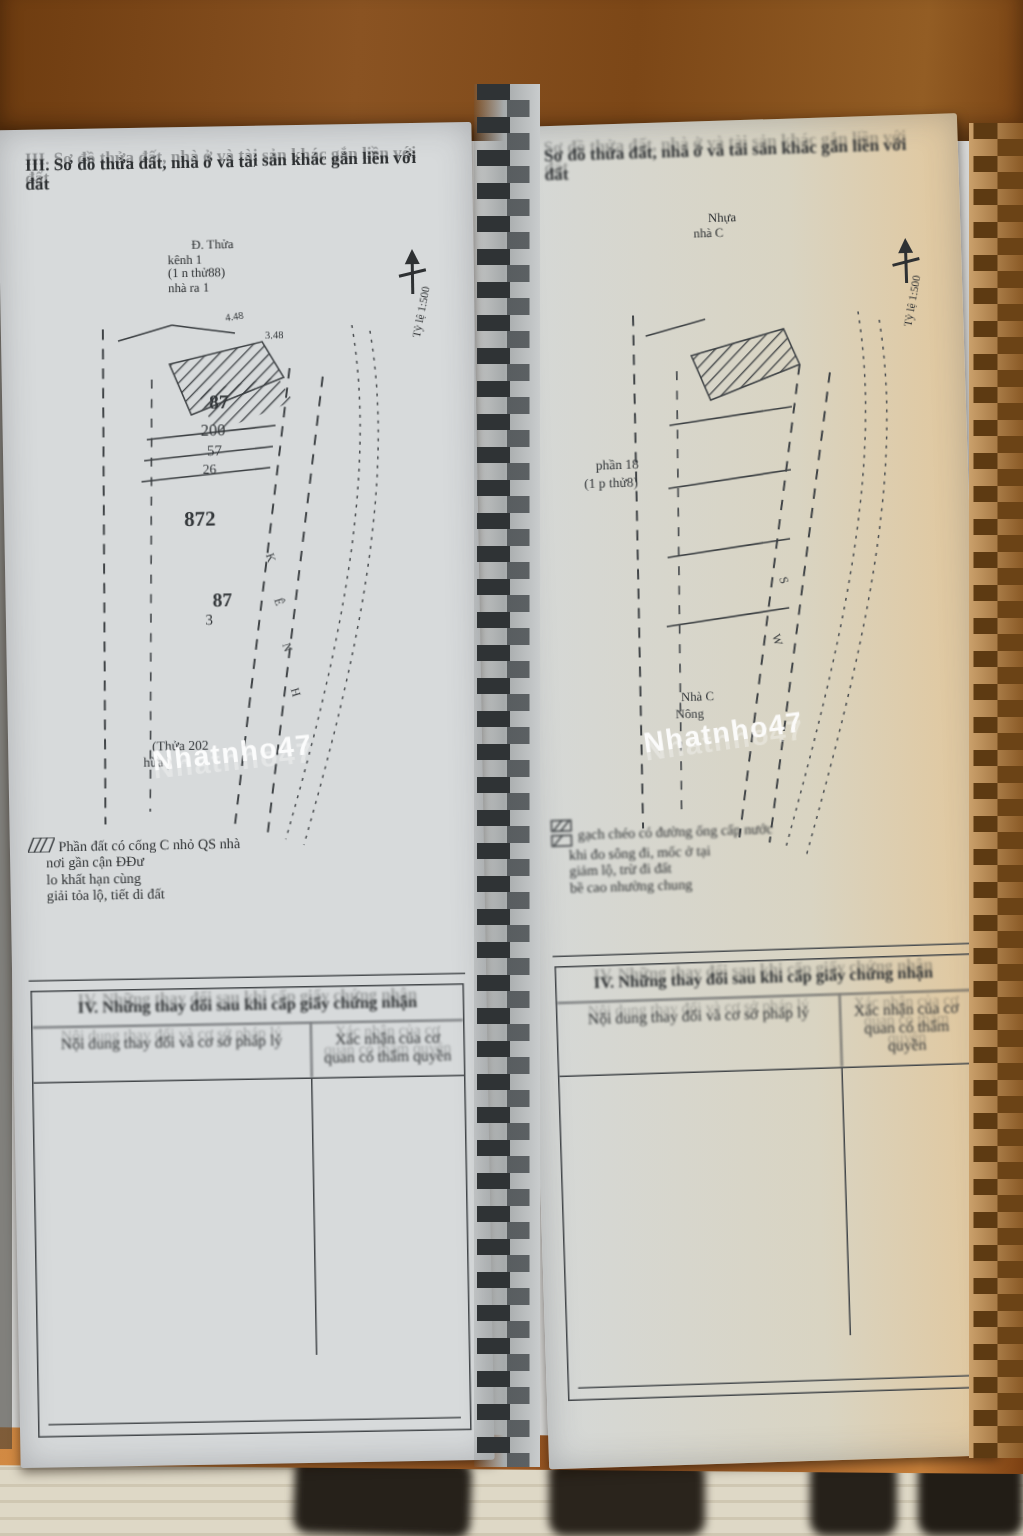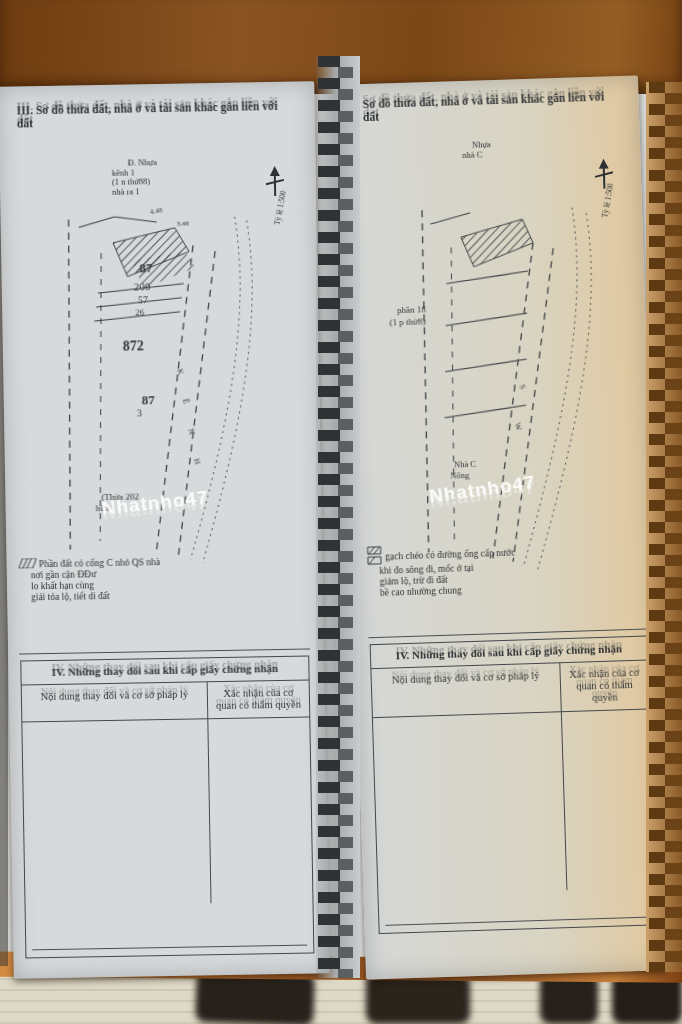--- a/index.html
+++ b/index.html
@@ -85,21 +85,21 @@
     <div class="blob" style="left:612px;top:12px;width:70px;height:54px;background:#221d16;"></div>
   </div>
   <div class="wood-sliver"></div>
   <div class="left-shadow"></div>
 
   <div class="paper paper-left">
 
     <div class="abs txt heading ghost" style="left:18px;top:18px;width:262px;">III. Sơ đồ thửa đất, nhà ở và tài sản khác gắn liền với đất</div>
 
     <div class="abs txt smalllab" style="left:112px;top:74px;width:100px;">
-      <div style="margin-left:16px;">Đ. Nhựa</div>
+      <div style="margin-left:16px;">Đ. Thửa</div>
       <div>kênh 1</div>
       <div>(1 n thử88)</div>
       <div>nhà ra 1</div>
     </div>
 
     <svg class="abs" style="left:262px;top:84px;" width="26" height="32" viewBox="0 0 26 32">
       <line x1="13" y1="30" x2="13" y2="6" stroke="#2e3133" stroke-width="2"></line>
       <polygon points="13,0 8,10 18,10" fill="#2e3133"></polygon>
       <line x1="4" y1="18" x2="22" y2="14" stroke="#2e3133" stroke-width="2"></line>
     </svg>

